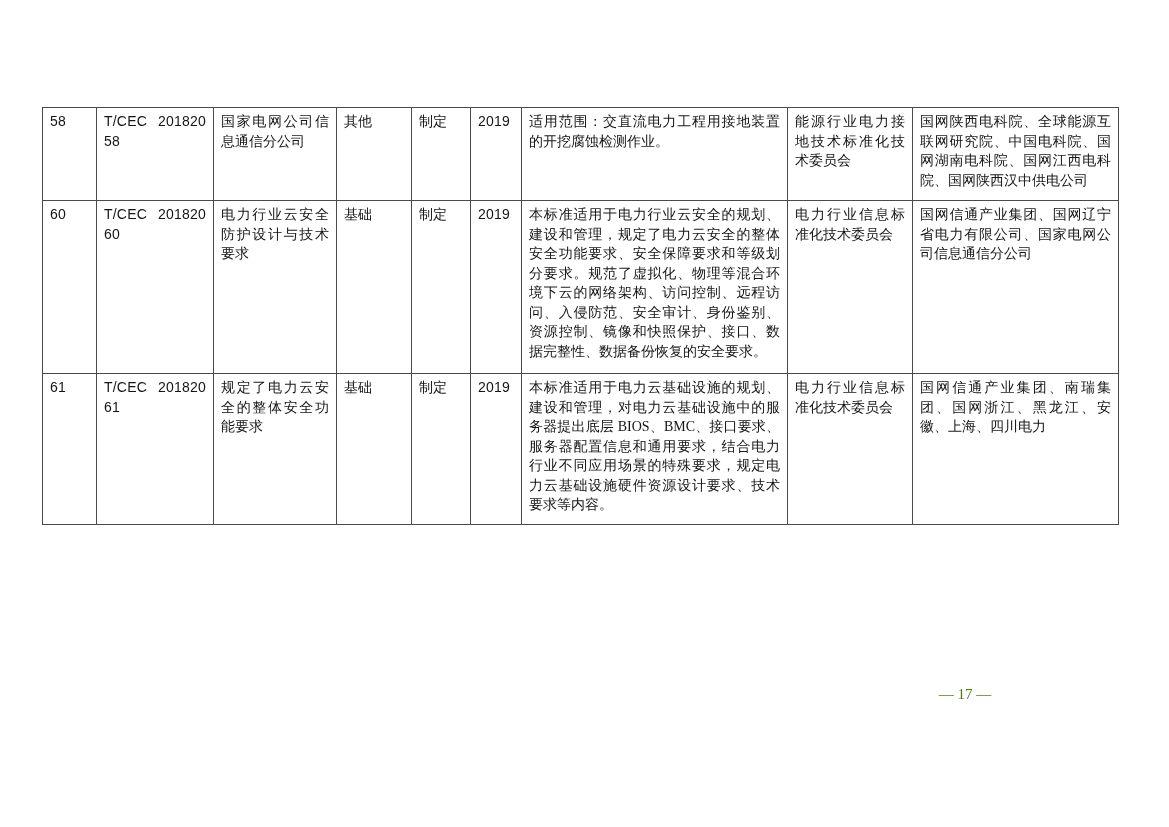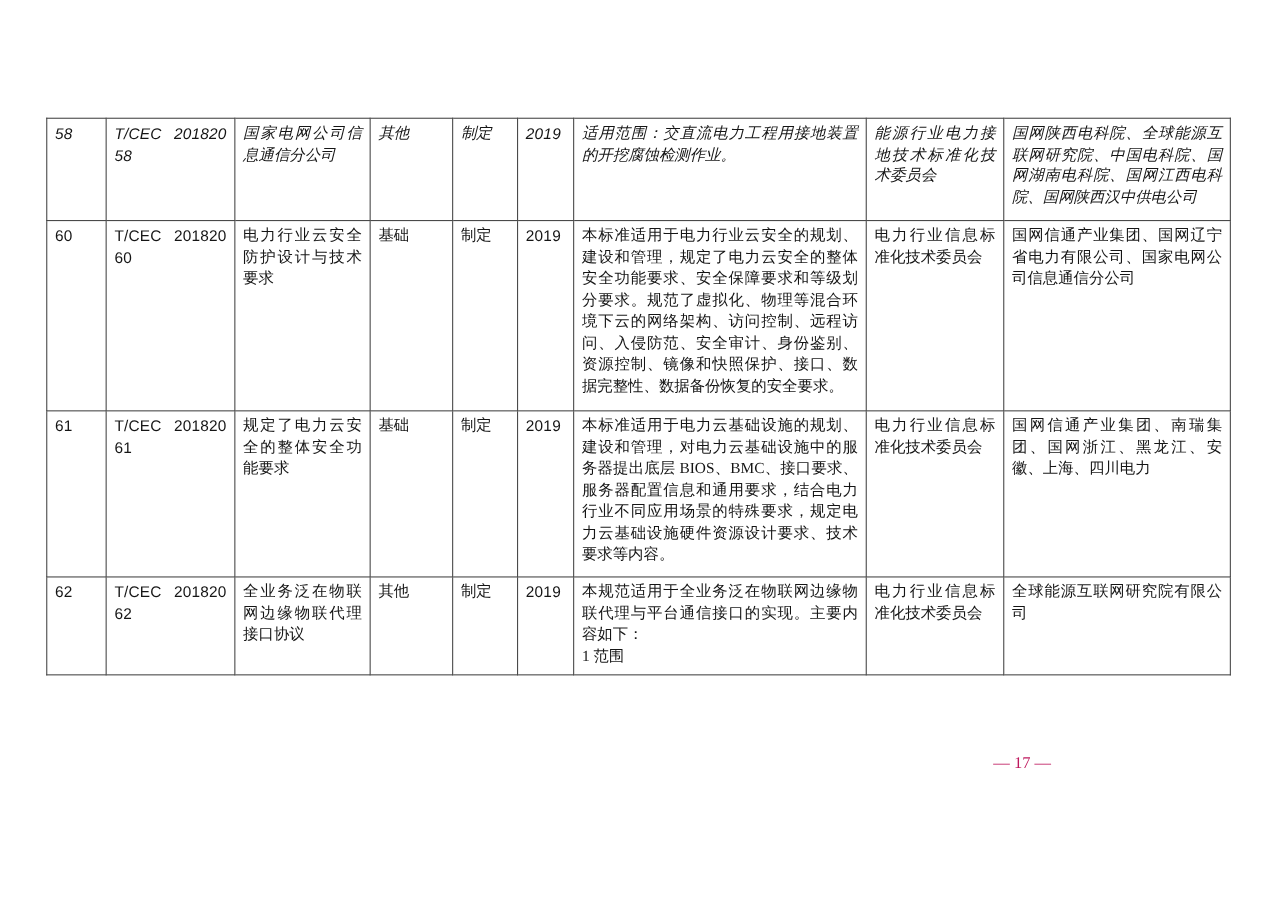--- a/index.html
+++ b/index.html
@@ -39,34 +39,35 @@
     font-family: "Liberation Sans", "DejaVu Sans", sans-serif;
     text-align: left;
     letter-spacing: 0.2px;
   }
   td.c-cat, td.c-type {
     text-align: left;
   }
   td.c-scope {
     white-space: pre-line;
   }
-  tr.r0 { height: 93px; font-style: italic; }
+  tr.r0 { height: 93px; }
   tr.r1 { height: 60px; }
   tr.r2 { height: 173px; }
   tr.r3 { height: 151px; }
   tr.r4 { height: 89px; }
   .footer {
     position: absolute;
     top: 684px;
     left: 903px;
     width: 124px;
+    text-align: center;
     font-size: 15px;
     line-height: 20px;
     font-family: "Liberation Serif", "DejaVu Serif", serif;
-    color: #be185d;
+    color: #4d7c0f;
   }
 </style>
 </head>
 <body>
 
 <div class="page">
 
   <table class="std-table">
     <colgroup>
       <col style="width:54px">
@@ -106,30 +107,18 @@
         <td class="c-no">61</td>
         <td class="c-code">T/CEC 20182061</td>
         <td class="c-title">规定了电力云安全的整体安全功能要求</td>
         <td class="c-cat">基础</td>
         <td class="c-type">制定</td>
         <td class="c-year">2019</td>
         <td class="c-scope">本标准适用于电力云基础设施的规划、建设和管理，对电力云基础设施中的服务器提出底层 BIOS、BMC、接口要求、服务器配置信息和通用要求，结合电力行业不同应用场景的特殊要求，规定电力云基础设施硬件资源设计要求、技术要求等内容。</td>
         <td class="c-comm">电力行业信息标准化技术委员会</td>
         <td class="c-orgs">国网信通产业集团、南瑞集团、国网浙江、黑龙江、安徽、上海、四川电力</td>
       </tr>
-      <tr class="r4">
-        <td class="c-no">62</td>
-        <td class="c-code">T/CEC 20182062</td>
-        <td class="c-title">全业务泛在物联网边缘物联代理接口协议</td>
-        <td class="c-cat">其他</td>
-        <td class="c-type">制定</td>
-        <td class="c-year">2019</td>
-        <td class="c-scope">本规范适用于全业务泛在物联网边缘物联代理与平台通信接口的实现。主要内容如下：
-1 范围</td>
-        <td class="c-comm">电力行业信息标准化技术委员会</td>
-        <td class="c-orgs">全球能源互联网研究院有限公司</td>
-      </tr>
     </tbody>
   </table>
 
   <div class="footer">— 17 —</div>
 
 </div>
 
 </body></html>

